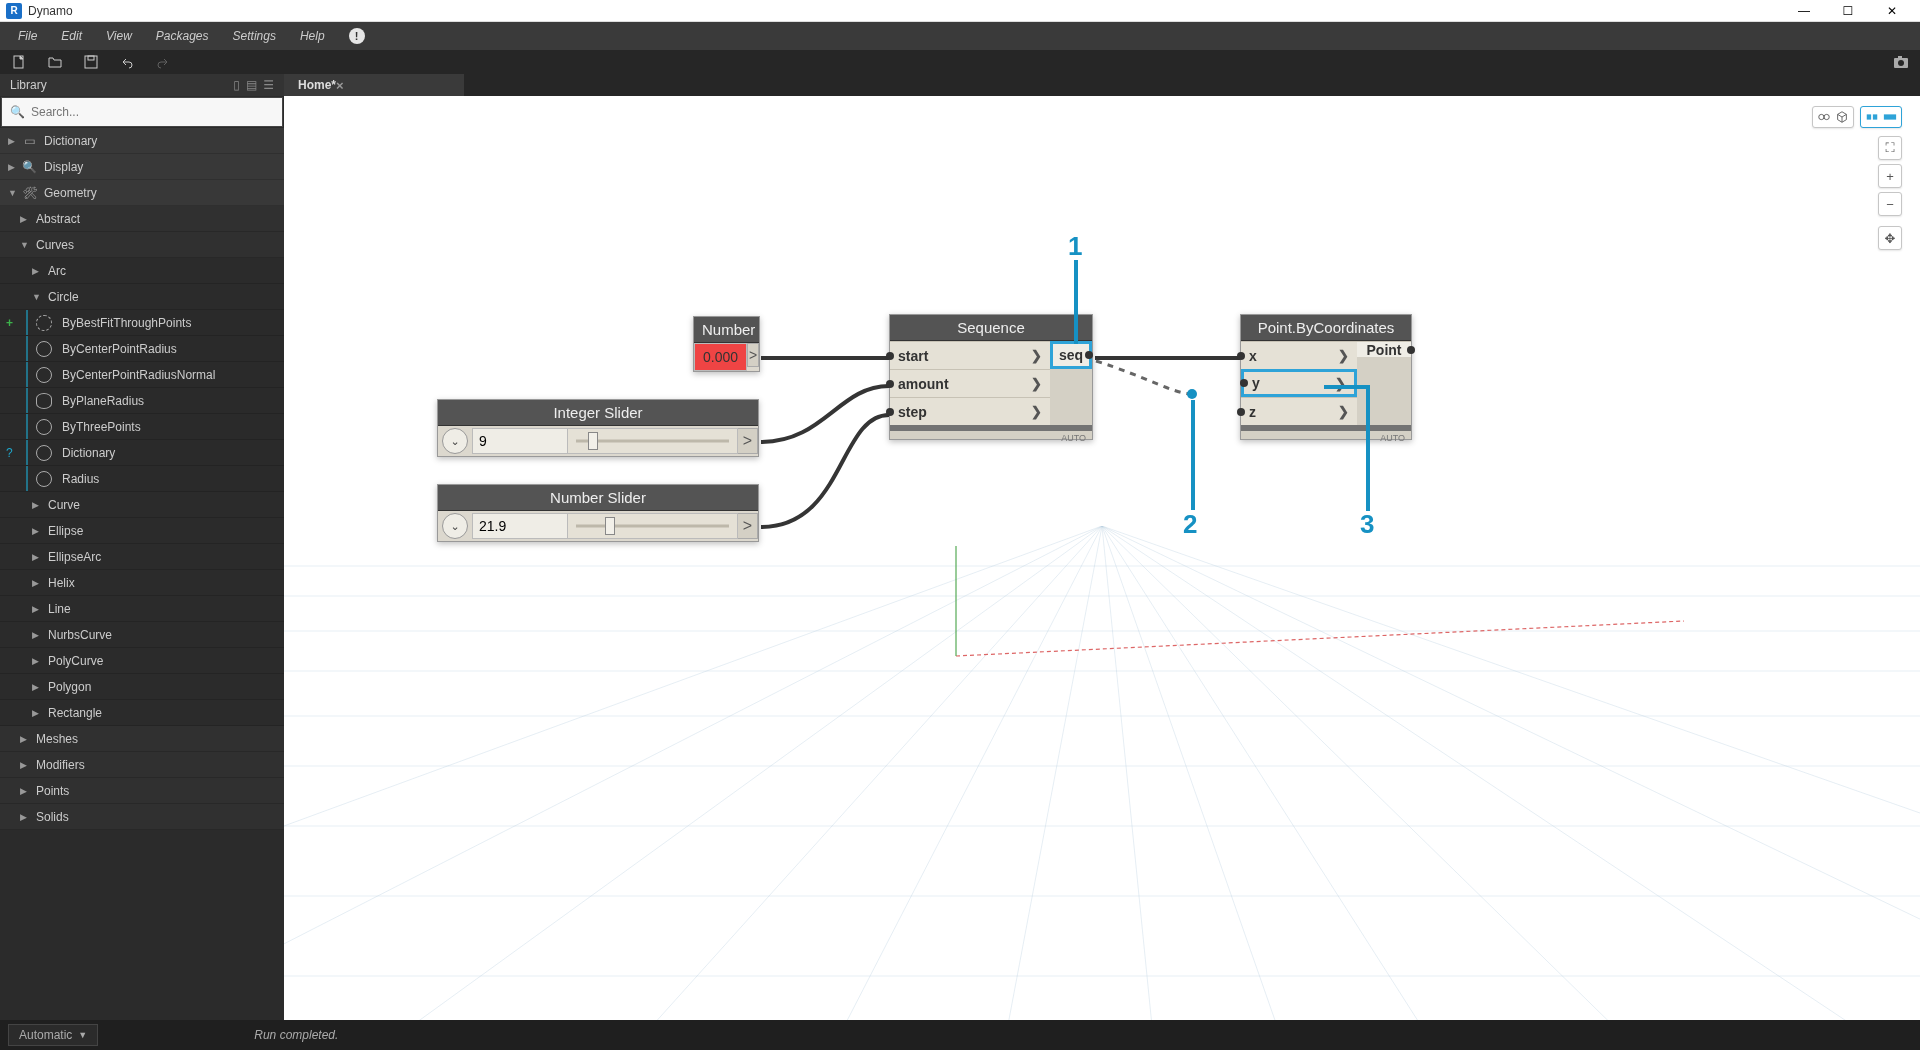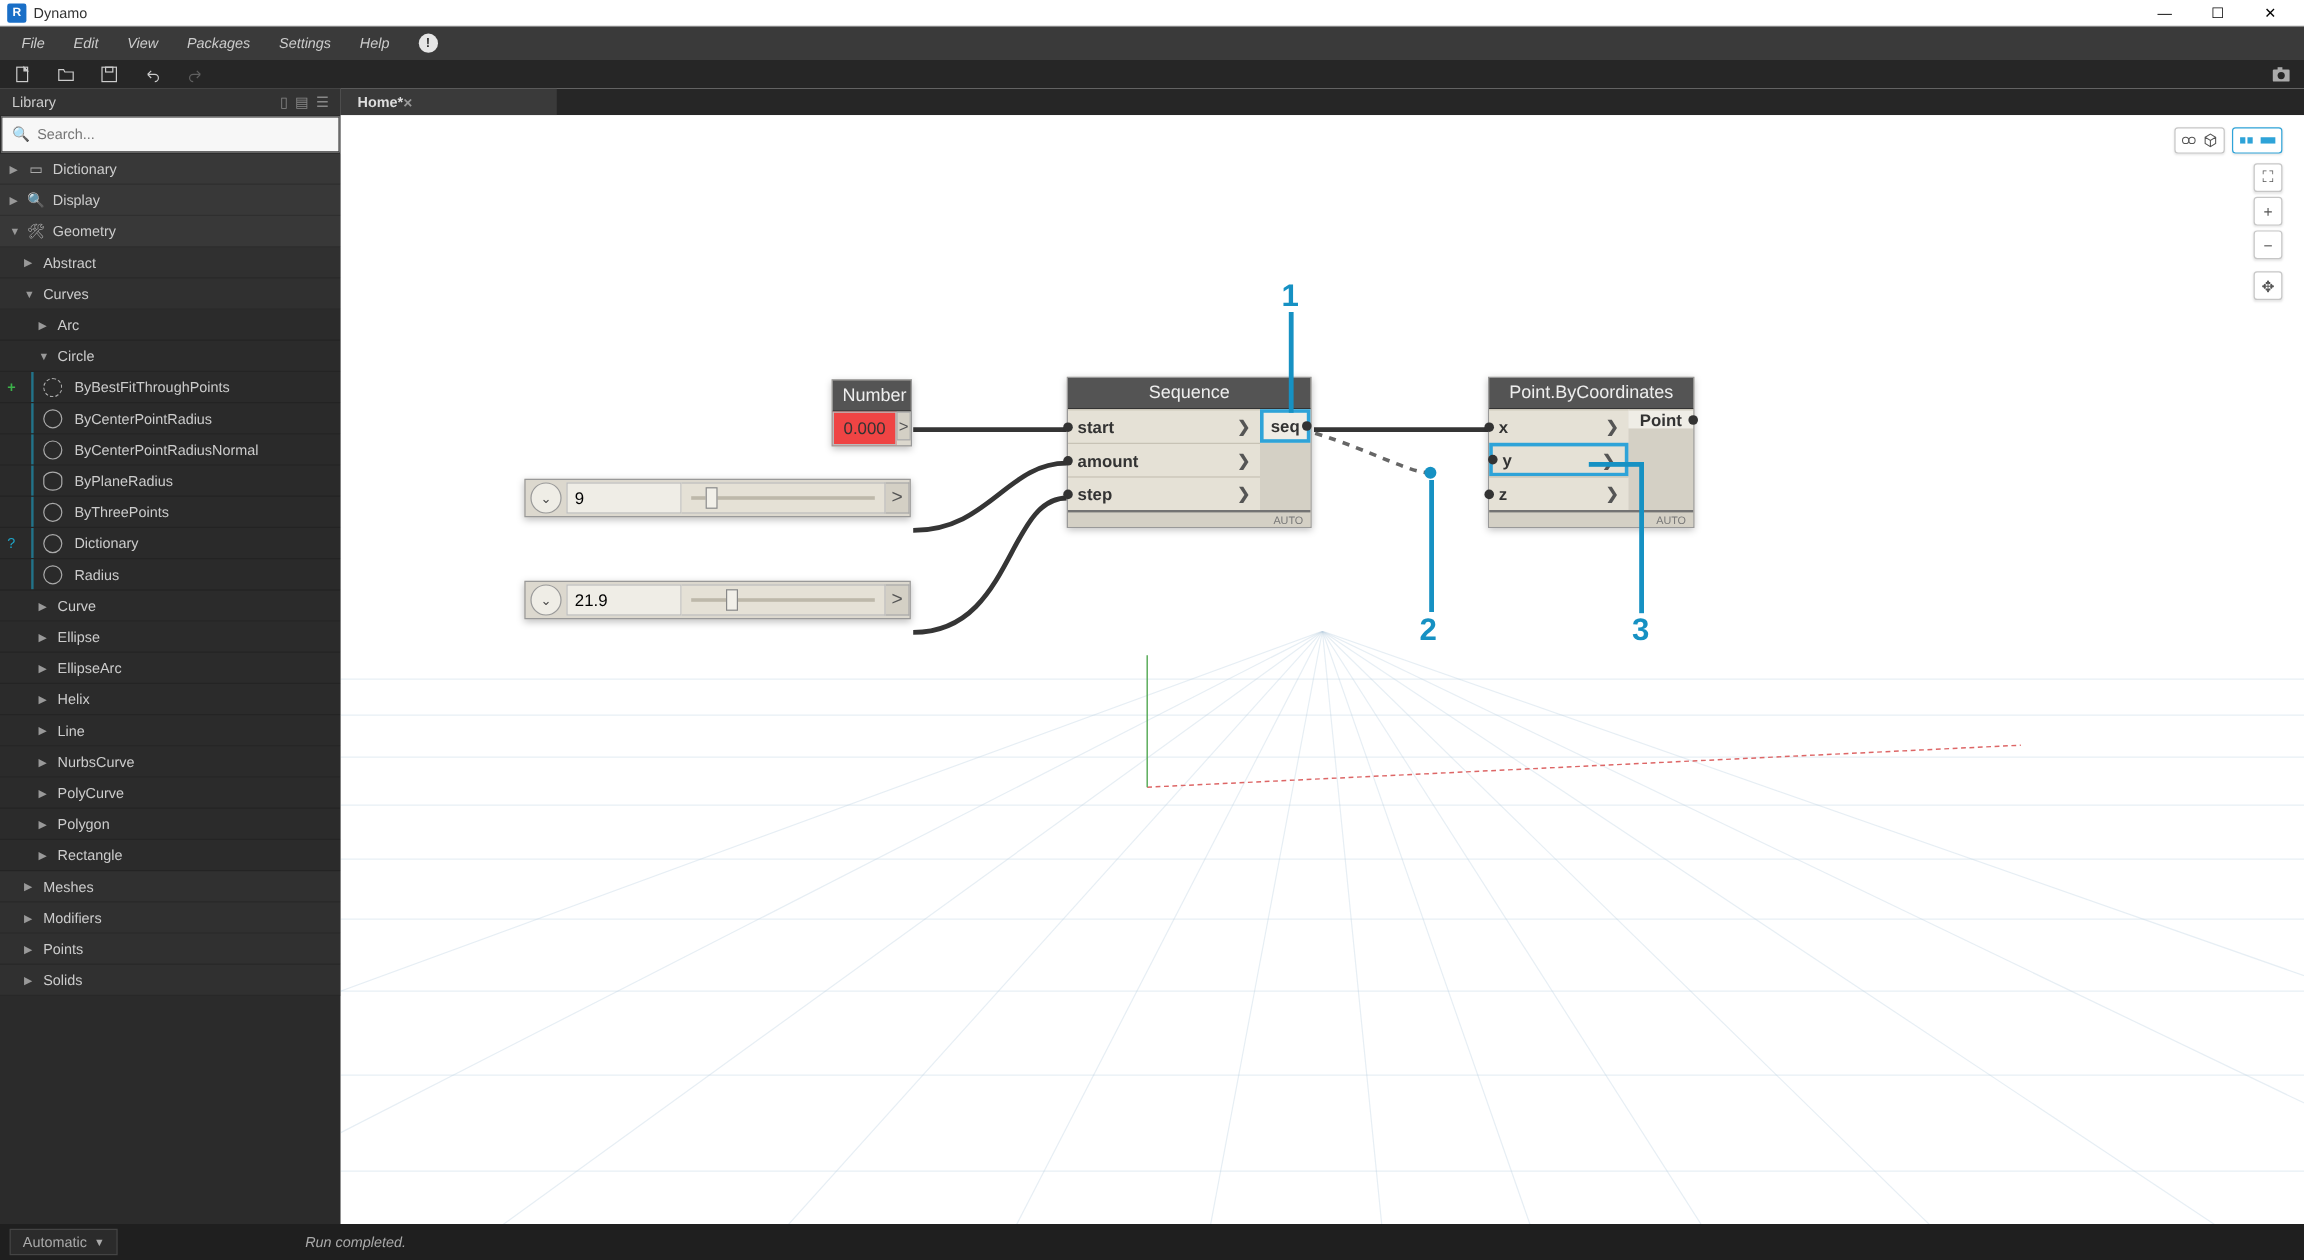--- a/index.html
+++ b/index.html
@@ -71,21 +71,21 @@
 
 
 .node { position: absolute; background: #dcd8ce; border: 1px solid #999; box-shadow: 0 2px 6px rgba(0,0,0,.25); font-size: 14px; }
 .node-header { background: #545454; color: #eee; text-align: center; padding: 4px 8px; font-size: 15px; border-bottom: 1px solid #333; }
 .node-body { display: flex; }
 .node-col { display: flex; flex-direction: column; font-weight: bold; }
 .port-row { height: 28px; display: flex; align-items: center; background: #e5e1d6; border-top: 1px solid #c7c2b5; padding: 0 8px; position: relative; font-size: 14px; color: #333; }
 .port-row.left { justify-content: flex-start; }
 .port-row.right { justify-content: flex-end; }
 .port-row .chev { color: #555; font-size: 13px; }
-.node-foot { height: 14px; background: #d4d0c5; font-size: 9px; color: #777; text-align: right; padding: 0 6px; border-top: 2px solid #737373; line-height: 14px; }
+.node-foot { height: 14px; background: #d4d0c5; font-size: 9px; color: #777; text-align: right; padding: 0 6px; border-top: 6px solid #737373; line-height: 14px; }
 .port-dot { width: 8px; height: 8px; background: #333; border-radius: 50%; position: absolute; top: 50%; transform: translateY(-50%); }
 .port-dot.l { left: -4px; }
 .port-dot.r { right: -4px; }
 
 .val-box { background: #ef4444; border: 1px solid #bbb; padding: 2px 8px; font-size: 14px; color: #333; }
 .expand-btn { background: #d4d0c5; border: 1px solid #aaa; width: 20px; height: 24px; display: flex; align-items: center; justify-content: center; cursor: pointer; color: #555; }
 
 
 .slider-node { position: absolute; background: #dcd8ce; border: 1px solid #999; box-shadow: 0 2px 6px rgba(0,0,0,.25); width: 322px; }
 .slider-body { display: flex; align-items: center; padding: 0; height: 30px; }
@@ -375,32 +375,34 @@
 
       <div class="node" style="left:409px; top:220px; width:67px">
         <div class="node-header">Number</div>
         <div style="display:flex; height:28px; align-items:stretch;">
           <div class="val-box" style="flex:1; display:flex; align-items:center;">0.000</div>
           <div class="expand-btn">&gt;</div>
         </div>
       </div>
 
       <div class="slider-node" style="left:153px; top:303px">
+        <div class="node-header">Integer Slider</div>
         <div class="slider-body">
           <div class="collapse">⌄</div>
           <div class="val">9</div>
           <div class="track">
             <div class="bar"></div>
               <div class="thumb" style="left:15%"></div>
           </div>
           <div class="out">&gt;</div>
         </div>
       </div>
 
       <div class="slider-node" style="left:153px; top:388px">
+        <div class="node-header">Number Slider</div>
         <div class="slider-body">
           <div class="collapse">⌄</div>
           <div class="val">21.9</div>
           <div class="track">
             <div class="bar"></div>
               <div class="thumb" style="left:25%"></div>
           </div>
           <div class="out">&gt;</div>
         </div>
       </div>

